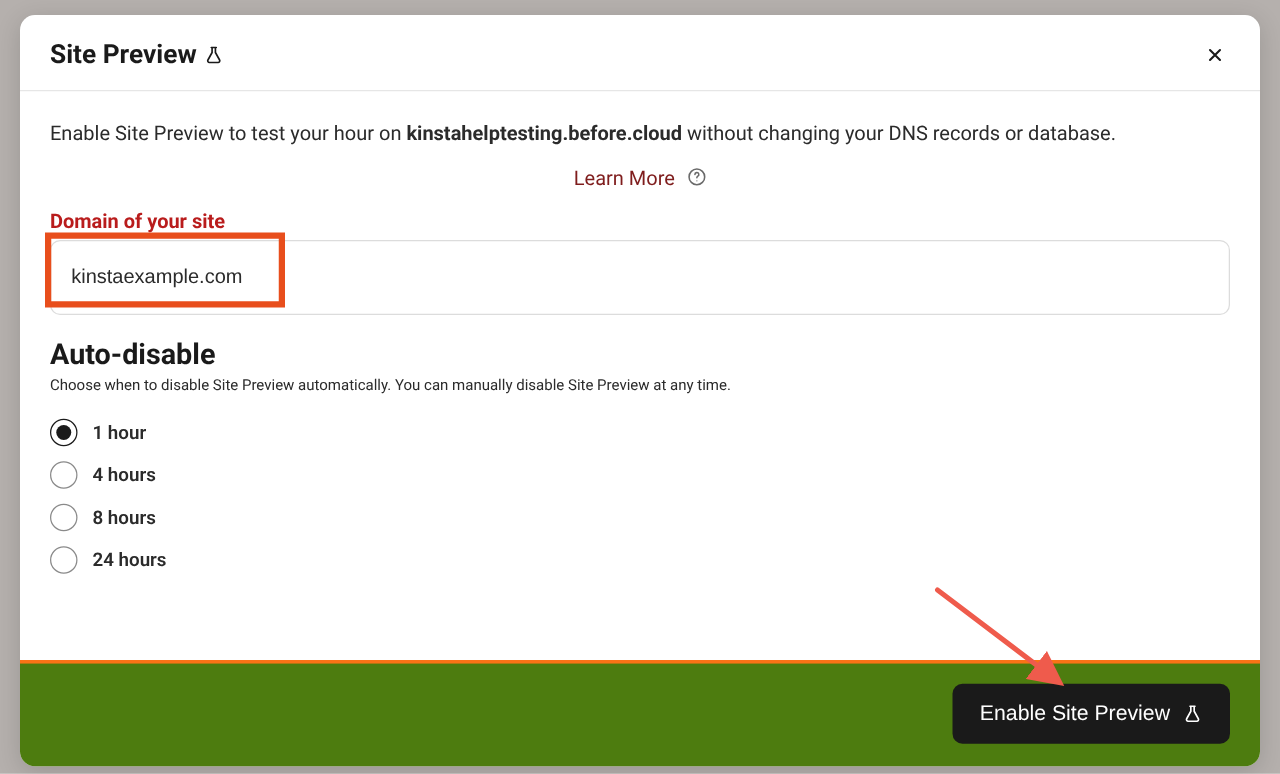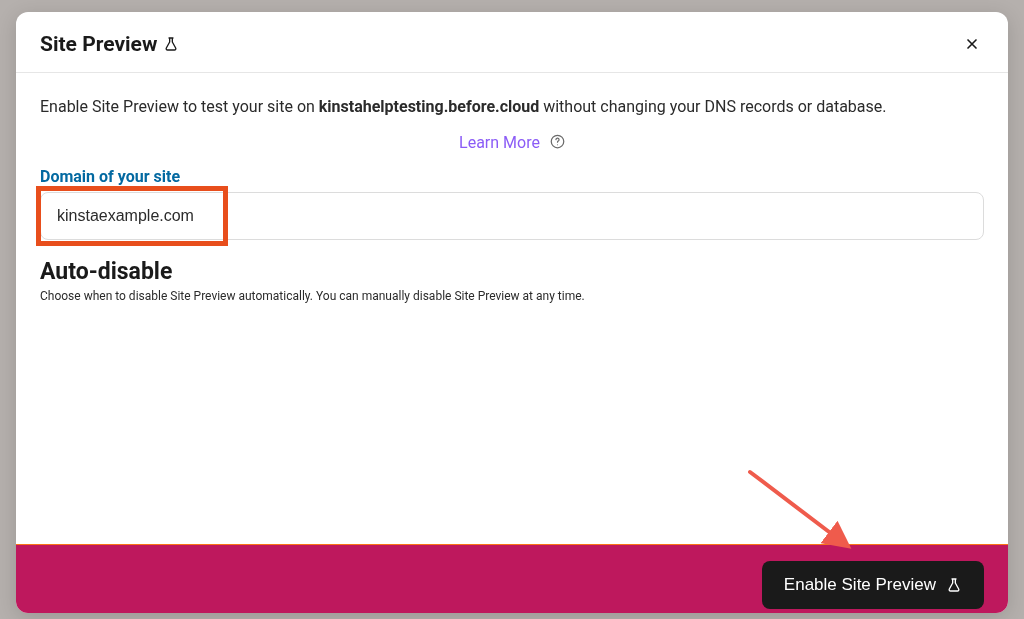--- a/index.html
+++ b/index.html
@@ -72,45 +72,45 @@
       font-weight: 700;
     }
     .learn-more-row {
       text-align: center;
       margin-top: 14px;
       margin-bottom: 14px;
       font-size: 16px;
       color: #3a3a3a;
     }
     .learn-more-row a {
-      color: #8b5cf6;
+      color: #7f1d1d;
       text-decoration: none;
     }
     .help-circle {
       display: inline-block;
       vertical-align: middle;
       margin-left: 6px;
     }
     .help-circle svg {
       width: 15px;
       height: 15px;
     }
     .field-label {
       font-size: 16px;
       font-weight: 700;
-      color: #0369a1;
+      color: #b91c1c;
       margin-bottom: 6px;
     }
     .input-wrapper {
       position: relative;
       margin-bottom: 18px;
     }
     .domain-input {
       width: 100%;
-      height: 48px;
+      height: 60px;
       border: 1px solid #dcdcdc;
       border-radius: 8px;
       padding: 0 16px;
       font-size: 16px;
       color: #2b2b2b;
       background: #fff;
     }
     .highlight-box {
       position: absolute;
       top: -6px;
@@ -170,25 +170,25 @@
     }
     .radio-circle.selected .radio-dot {
       display: block;
     }
     .radio-label {
       font-size: 15px;
       font-weight: 600;
       color: #2b2b2b;
     }
     .modal-footer {
-      padding: 16px 24px 4px 24px;
-      border-top: 1px solid #f97316;
+      padding: 16px 24px 18px 24px;
+      border-top: 3px solid #f97316;
       display: flex;
       justify-content: flex-end;
-      background: #be185d;
+      background: #4d7c0f;
       border-radius: 0 0 12px 12px;
     }
     .enable-btn {
       background: #1a1a1a;
       color: #fff;
       border: none;
       border-radius: 8px;
       padding: 14px 22px;
       font-size: 17px;
       font-weight: 500;
@@ -223,21 +223,21 @@
     <div class="close-btn">
       <svg viewBox="0 0 24 24" fill="none" stroke="#1a1a1a" stroke-width="2.5" stroke-linecap="round">
         <path d="M18 6L6 18M6 6l12 12"></path>
       </svg>
     </div>
   </div>
 
   <div class="modal-body">
 
     <p class="intro-text">
-      <span>Enable Site Preview to test your site on </span><b>kinstahelptesting.before.cloud</b><span> without changing your DNS records or database.</span>
+      <span>Enable Site Preview to test your hour on </span><b>kinstahelptesting.before.cloud</b><span> without changing your DNS records or database.</span>
     </p>
 
     <div class="learn-more-row">
       <a href="#">Learn More</a>
       <span class="help-circle">
         <svg viewBox="0 0 24 24" fill="none" stroke="#6a6a6a" stroke-width="2">
           <circle cx="12" cy="12" r="10"></circle>
           <path d="M9.5 9a2.5 2.5 0 1 1 3.5 2.3c-.8.4-1 1-1 1.7" stroke-linecap="round"></path>
           <circle cx="12" cy="17" r="0.8" fill="#6a6a6a" stroke="none"></circle>
         </svg>
@@ -247,20 +247,40 @@
     <div class="field-label">Domain of your site</div>
     <div class="input-wrapper">
       <input type="text" class="domain-input" value="kinstaexample.com" style="">
       <div class="highlight-box"></div>
     </div>
 
 
     <h2 class="section-title">Auto-disable</h2>
     <p class="section-desc">Choose when to disable Site Preview automatically. You can manually disable Site Preview at any time.</p>
 
+    <div class="radio-group">
+      <label class="radio-item">
+        <span class="radio-circle selected">
+            <span class="radio-dot"></span>
+          </span>
+        <span class="radio-label">1 hour</span>
+      </label>
+      <label class="radio-item">
+        <span class="radio-circle"></span>
+        <span class="radio-label">4 hours</span>
+      </label>
+      <label class="radio-item">
+        <span class="radio-circle"></span>
+        <span class="radio-label">8 hours</span>
+      </label>
+      <label class="radio-item">
+        <span class="radio-circle"></span>
+        <span class="radio-label">24 hours</span>
+      </label>
+    </div>
 
   </div>
 
   <div class="modal-footer">
     <button class="enable-btn">
       <span>Enable Site Preview</span>
       <svg viewBox="0 0 24 24" fill="none" stroke="#fff" stroke-width="2" stroke-linecap="round" stroke-linejoin="round">
         <path d="M9 3h6M10 3v6l-5 9a2 2 0 0 0 1.8 3h10.4a2 2 0 0 0 1.8-3l-5-9V3"></path>
       </svg>
     </button>

